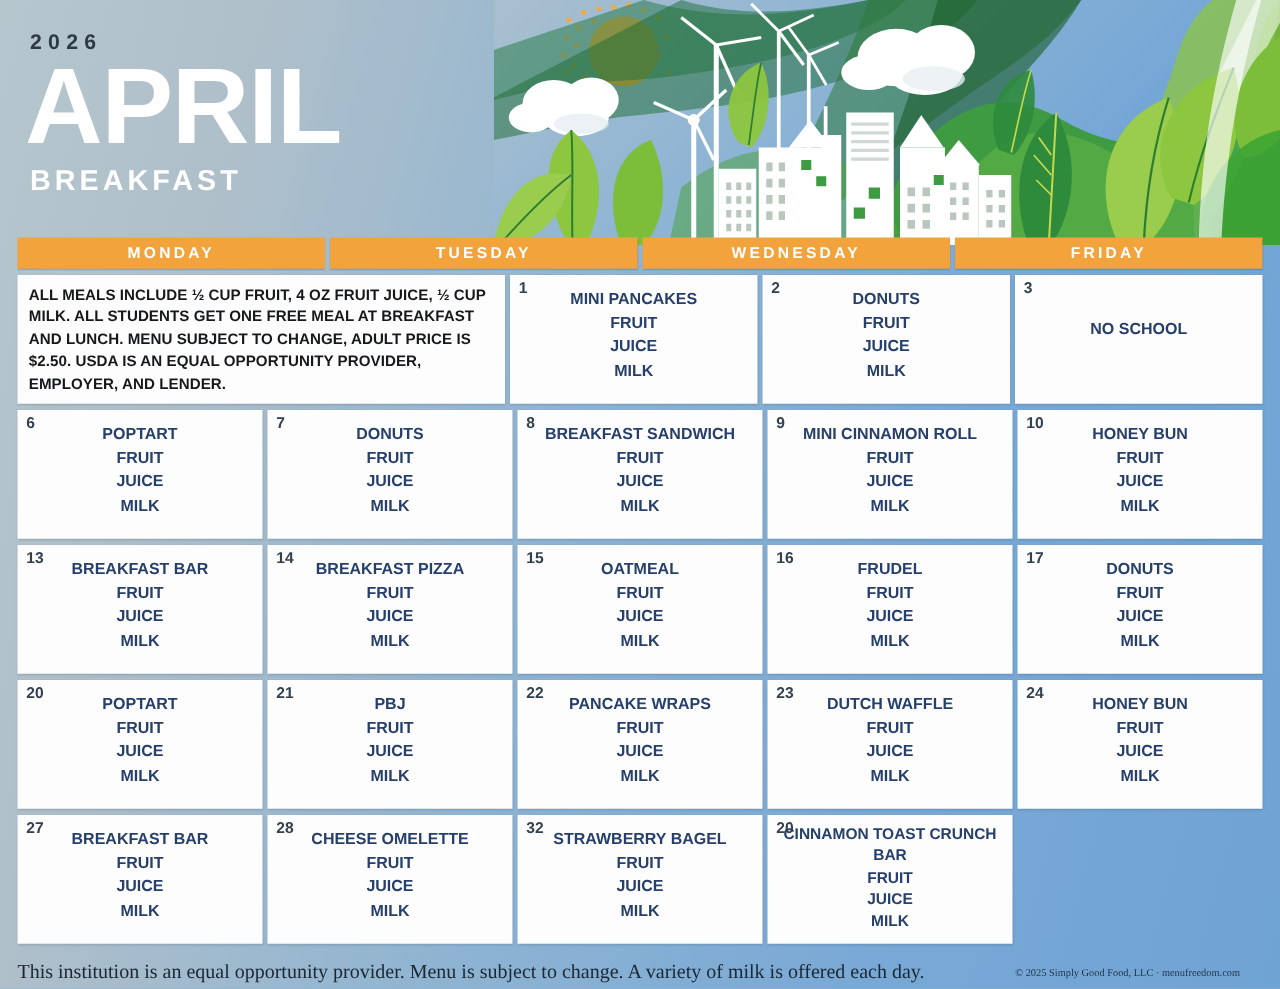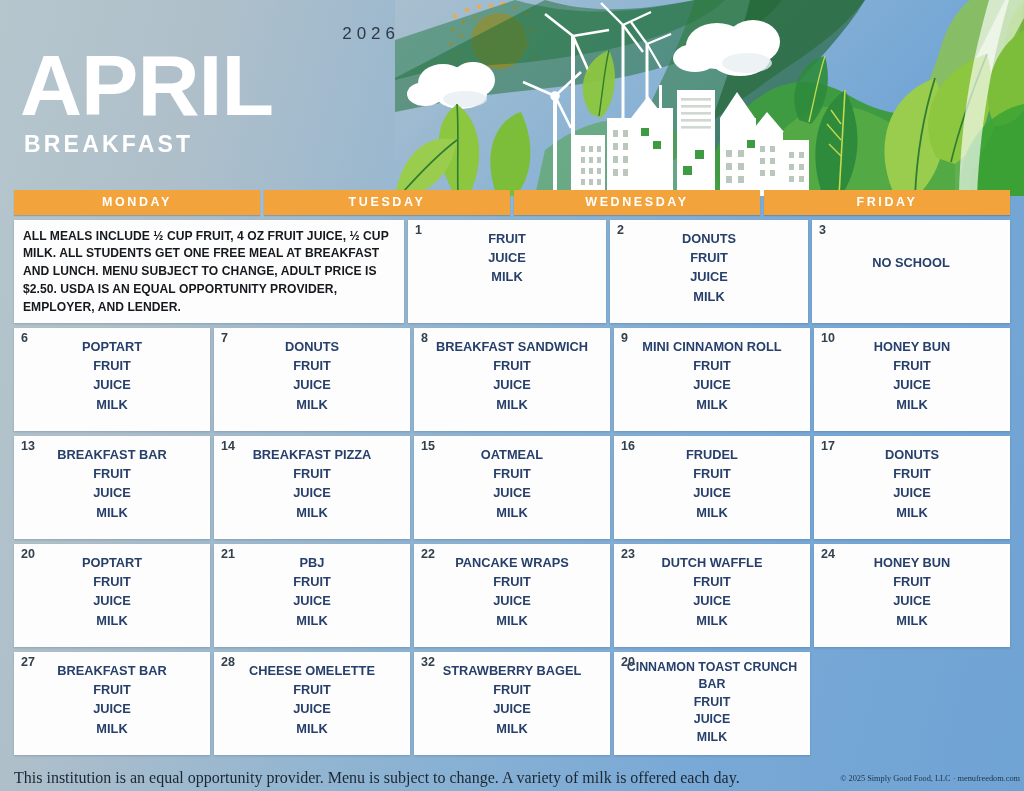--- a/index.html
+++ b/index.html
@@ -14,23 +14,22 @@
     overflow:hidden;
   }
 
   
   .art{position:absolute;left:395px;top:0;width:629px;height:196px;overflow:hidden;}
   .art svg{display:block;width:629px;height:196px;}
 
   
   .titleblock{position:absolute;left:20px;top:24px;width:380px;z-index:5;}
   .year{
-    font-size:17px;font-weight:normal;letter-spacing:5px;color:#2d3a45;
+    font-size:17px;font-weight:bold;letter-spacing:5px;color:#2d3a45;
     margin:0 0 2px 4px;
-    text-align:right;
   }
   .month{
     font-size:86px;line-height:0.92;font-weight:bold;color:#ffffff;
     letter-spacing:-1px;margin:0 0 0 0;
   }
   .meal{
     font-size:23px;font-weight:bold;letter-spacing:3.2px;color:#ffffff;
     margin:6px 0 0 4px;
   }
 
@@ -76,21 +75,21 @@
   
   .footer{
     position:absolute;left:0;bottom:0;width:1024px;height:26px;
     display:flex;align-items:center;z-index:7;
   }
   .foot-left{
     margin-left:14px;font-size:16px;color:#1b2733;
     font-family:"Liberation Serif",serif;
   }
   .foot-right{
-    margin-left:auto;margin-right:4px;font-size:8.3px;color:#1f3347;
+    margin-left:auto;margin-right:32px;font-size:8.3px;color:#1f3347;
     font-family:"Liberation Serif",serif;
   }
 </style>
 </head>
 <body>
 
 <div class="page">
 
   <div class="art">
     <svg viewBox="0 0 629 196" xmlns="http://www.w3.org/2000/svg">
@@ -319,20 +318,21 @@
       <div class="hdr">FRIDAY</div>
     </div>
 
     <div class="week">
       <div class="cell note">
         <div class="notetext">ALL MEALS INCLUDE ½ CUP FRUIT, 4 OZ FRUIT JUICE, ½ CUP MILK. ALL STUDENTS GET ONE FREE MEAL AT BREAKFAST AND LUNCH. MENU SUBJECT TO CHANGE, ADULT PRICE IS $2.50. USDA IS AN EQUAL OPPORTUNITY PROVIDER, EMPLOYER, AND LENDER.</div>
       </div>
       <div class="cell">
         <div class="daynum">1</div>
         <div class="items">
+          <span class="entree">MINI PANCAKES</span>
           <span class="side">FRUIT</span>
           <span class="side">JUICE</span>
           <span class="side">MILK</span>
         </div>
       </div>
       <div class="cell">
         <div class="daynum">2</div>
         <div class="items">
           <span class="entree">DONUTS</span>
           <span class="side">FRUIT</span>

